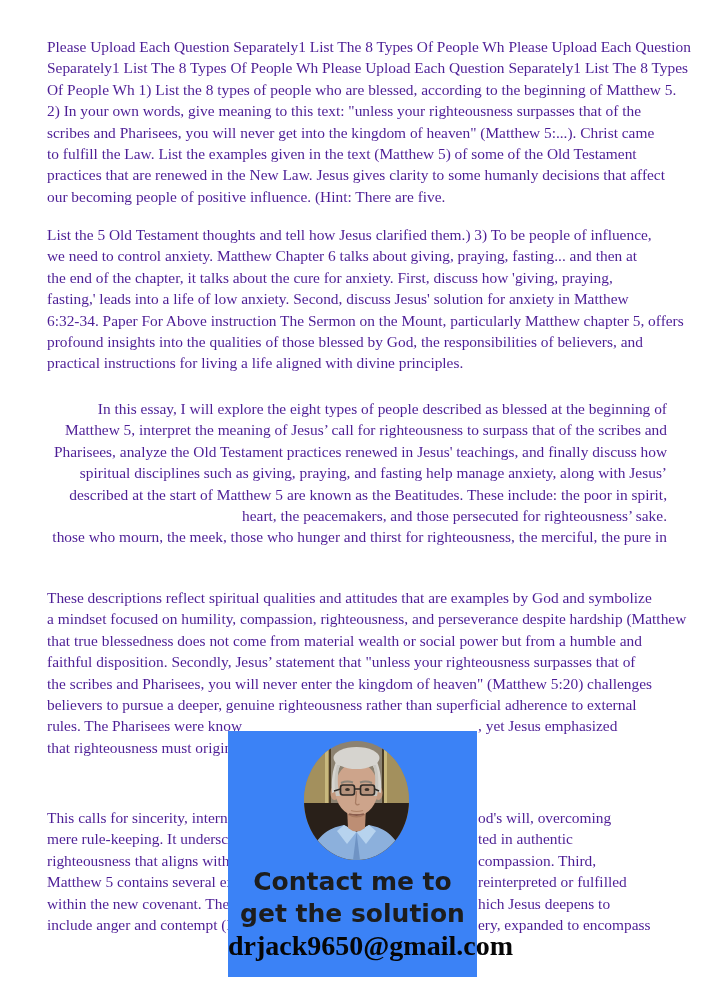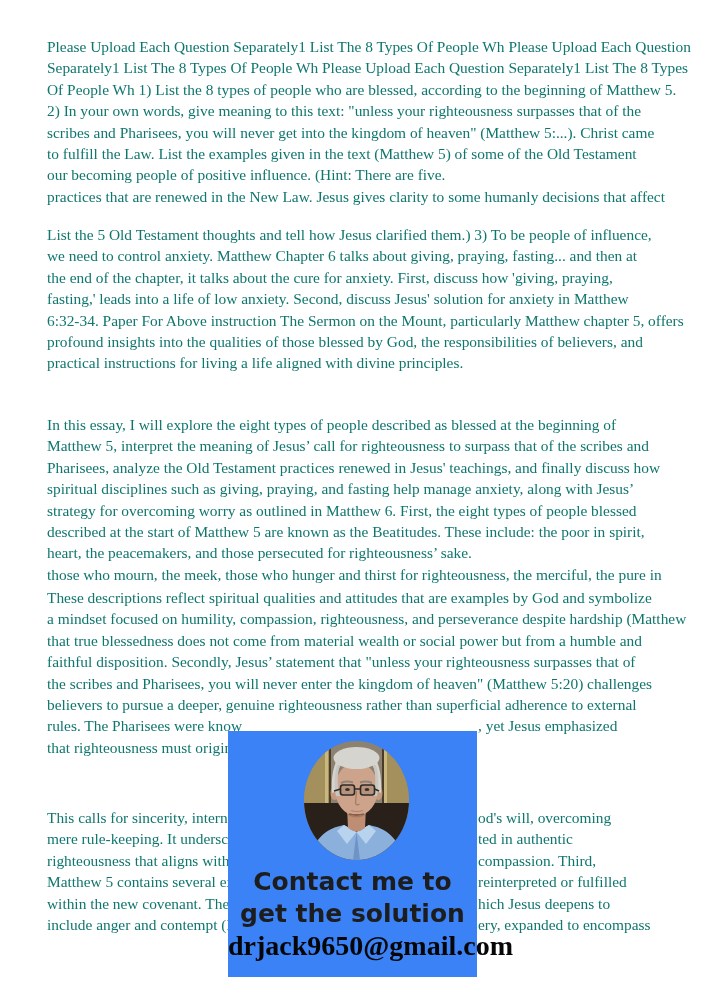--- a/index.html
+++ b/index.html
@@ -6,26 +6,26 @@
   body {
     width: 708px; height: 1000px;
     background: #ffffff;
     font-family: "Liberation Serif", serif;
     position: relative;
     overflow: hidden;
   }
   .doc {
     position: absolute; left: 47px; top: 0;
     width: 620px; height: 1000px;
-    color: #0f766e;
+    color: #4c1d95;
   }
   .para { position: absolute; left: 0; width: 620px; }
   .para-1 { top: 36px; }
   .para-2 { top: 224px; }
-  .para-3 { top: 414px; }
+  .para-3 { top: 398px; text-align: right; }
   .para-4 { top: 587px; }
   .para-5 { top: 807px; }
   .line {
     position: relative;
     height: 21.4px; line-height: 21.4px;
     font-size: 15.4px;
     white-space: nowrap;
   }
   .frag-right { position: absolute; left: 431px; top: 0; }
 
@@ -62,38 +62,37 @@
 
 <div class="doc">
   <div id="doc-body">
       <div class="para para-1">
         <div class="line">Please Upload Each Question Separately1 List The 8 Types Of People Wh Please Upload Each Question</div>
         <div class="line">Separately1 List The 8 Types Of People Wh Please Upload Each Question Separately1 List The 8 Types</div>
         <div class="line">Of People Wh 1) List the 8 types of people who are blessed, according to the beginning of Matthew 5.</div>
         <div class="line">2) In your own words, give meaning to this text: "unless your righteousness surpasses that of the</div>
         <div class="line">scribes and Pharisees, you will never get into the kingdom of heaven" (Matthew 5:...). Christ came</div>
         <div class="line">to fulfill the Law. List the examples given in the text (Matthew 5) of some of the Old Testament</div>
+        <div class="line">practices that are renewed in the New Law. Jesus gives clarity to some humanly decisions that affect</div>
         <div class="line">our becoming people of positive influence. (Hint: There are five.</div>
-        <div class="line">practices that are renewed in the New Law. Jesus gives clarity to some humanly decisions that affect</div>
       </div>
       <div class="para para-2">
         <div class="line">List the 5 Old Testament thoughts and tell how Jesus clarified them.) 3) To be people of influence,</div>
         <div class="line">we need to control anxiety. Matthew Chapter 6 talks about giving, praying, fasting... and then at</div>
         <div class="line">the end of the chapter, it talks about the cure for anxiety. First, discuss how 'giving, praying,</div>
         <div class="line">fasting,' leads into a life of low anxiety. Second, discuss Jesus' solution for anxiety in Matthew</div>
         <div class="line">6:32-34. Paper For Above instruction The Sermon on the Mount, particularly Matthew chapter 5, offers</div>
         <div class="line">profound insights into the qualities of those blessed by God, the responsibilities of believers, and</div>
         <div class="line">practical instructions for living a life aligned with divine principles.</div>
       </div>
       <div class="para para-3">
         <div class="line">In this essay, I will explore the eight types of people described as blessed at the beginning of</div>
         <div class="line">Matthew 5, interpret the meaning of Jesus’ call for righteousness to surpass that of the scribes and</div>
         <div class="line">Pharisees, analyze the Old Testament practices renewed in Jesus' teachings, and finally discuss how</div>
         <div class="line">spiritual disciplines such as giving, praying, and fasting help manage anxiety, along with Jesus’</div>
-        <div class="line">strategy for overcoming worry as outlined in Matthew 6. First, the eight types of people blessed</div>
         <div class="line">described at the start of Matthew 5 are known as the Beatitudes. These include: the poor in spirit,</div>
         <div class="line">heart, the peacemakers, and those persecuted for righteousness’ sake.</div>
         <div class="line">those who mourn, the meek, those who hunger and thirst for righteousness, the merciful, the pure in</div>
       </div>
       <div class="para para-4">
         <div class="line">These descriptions reflect spiritual qualities and attitudes that are examples by God and symbolize</div>
         <div class="line">a mindset focused on humility, compassion, righteousness, and perseverance despite hardship (Matthew</div>
         <div class="line">that true blessedness does not come from material wealth or social power but from a humble and</div>
         <div class="line">faithful disposition. Secondly, Jesus’ statement that "unless your righteousness surpasses that of</div>
         <div class="line">the scribes and Pharisees, you will never enter the kingdom of heaven" (Matthew 5:20) challenges</div>

